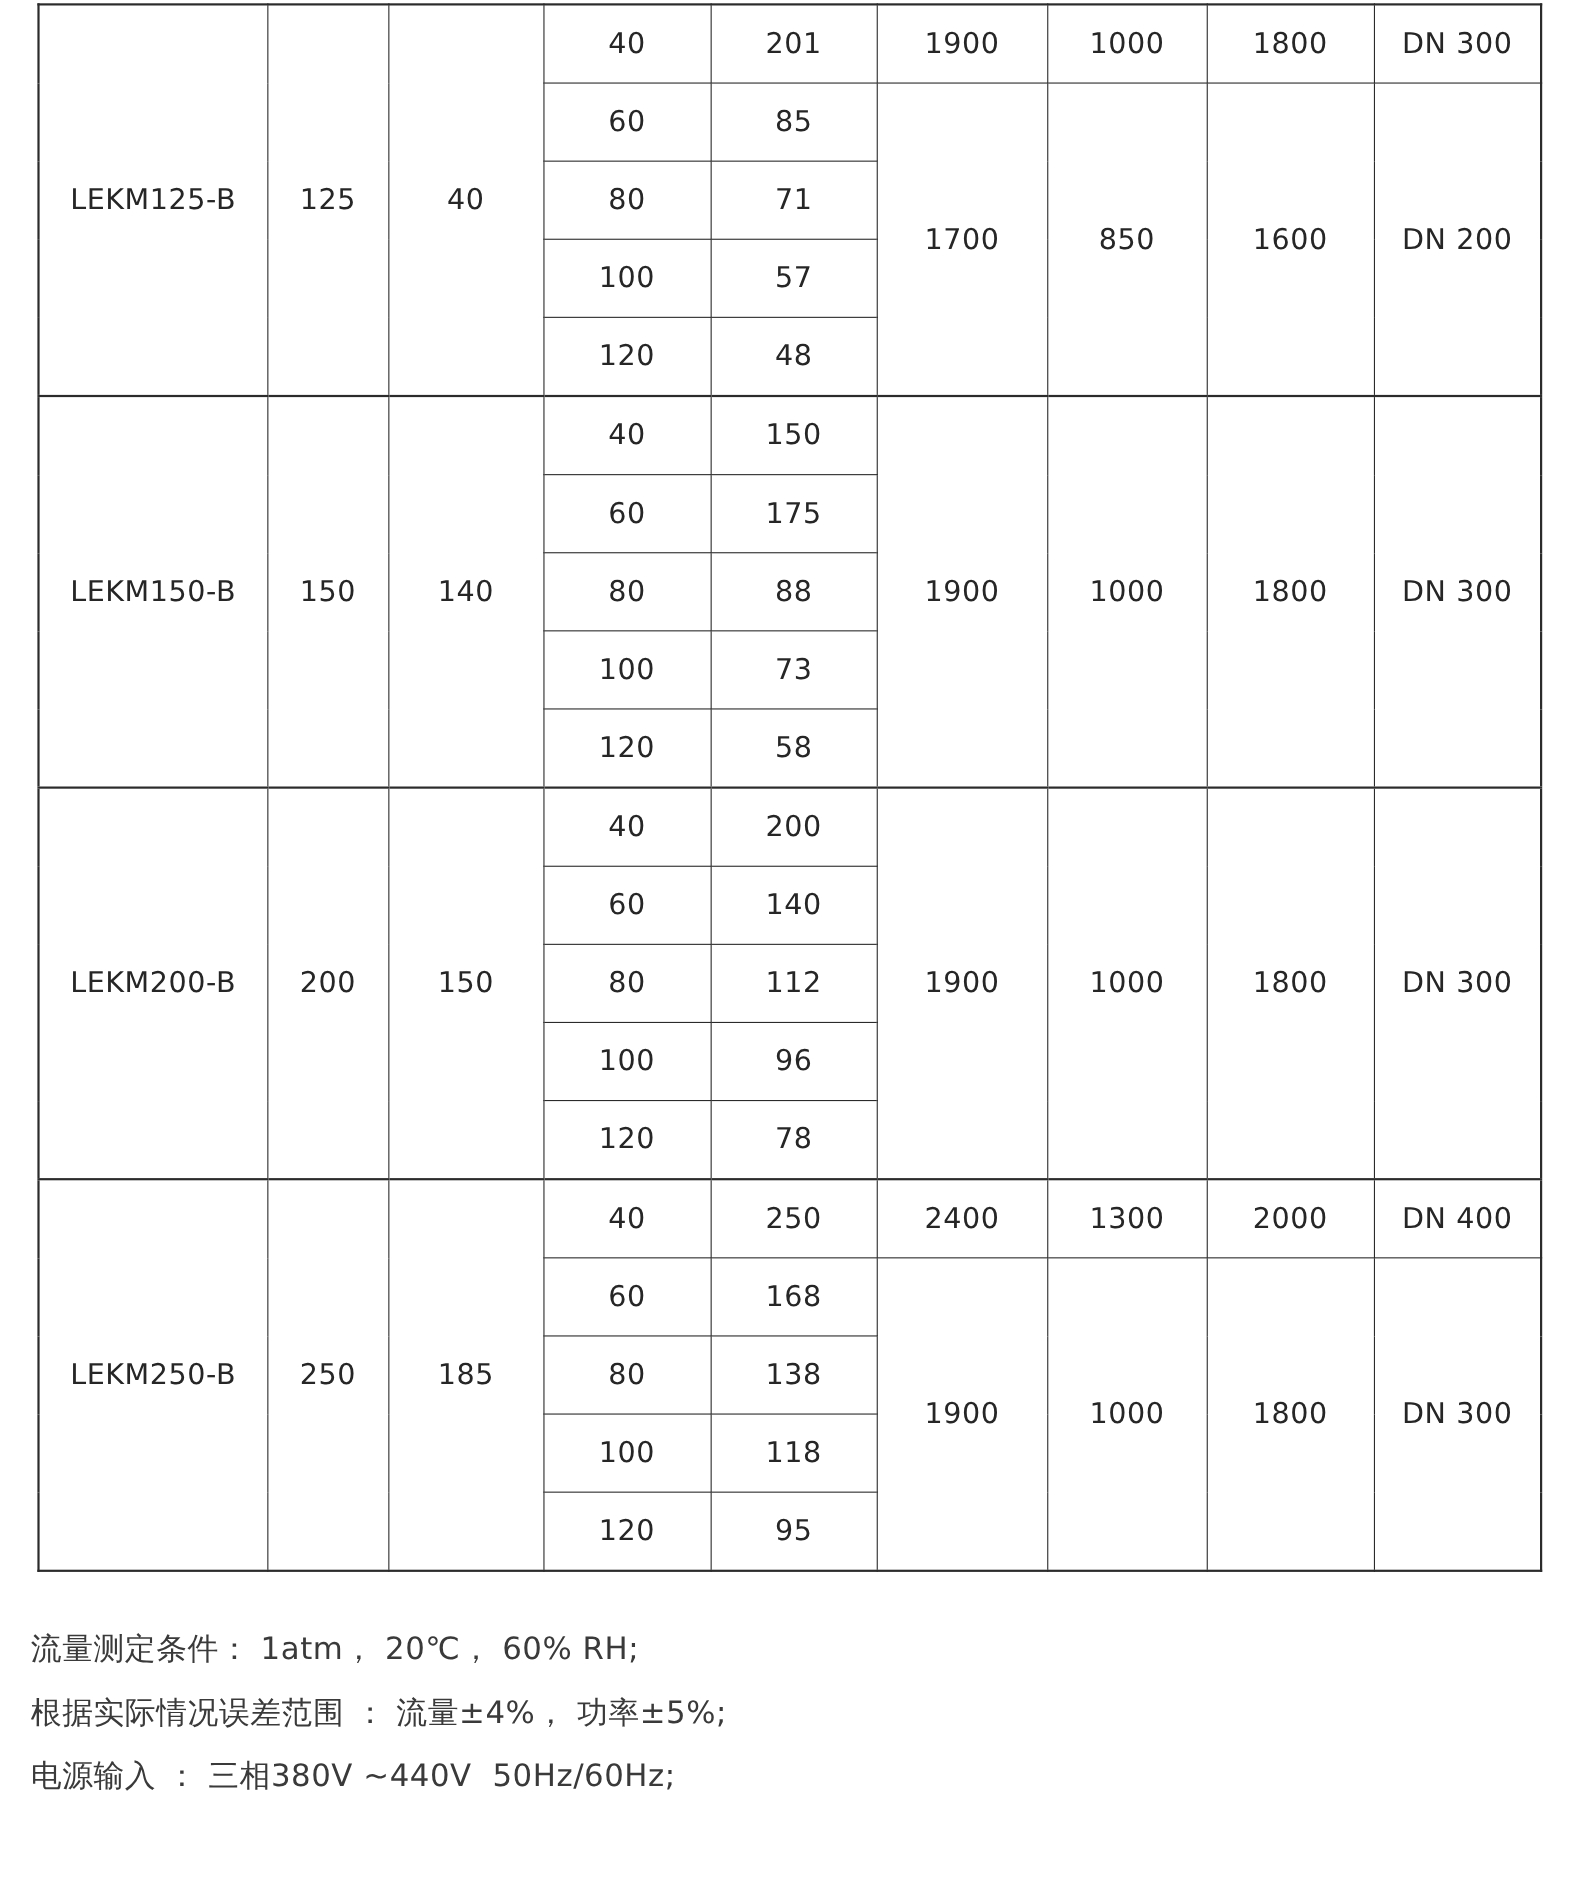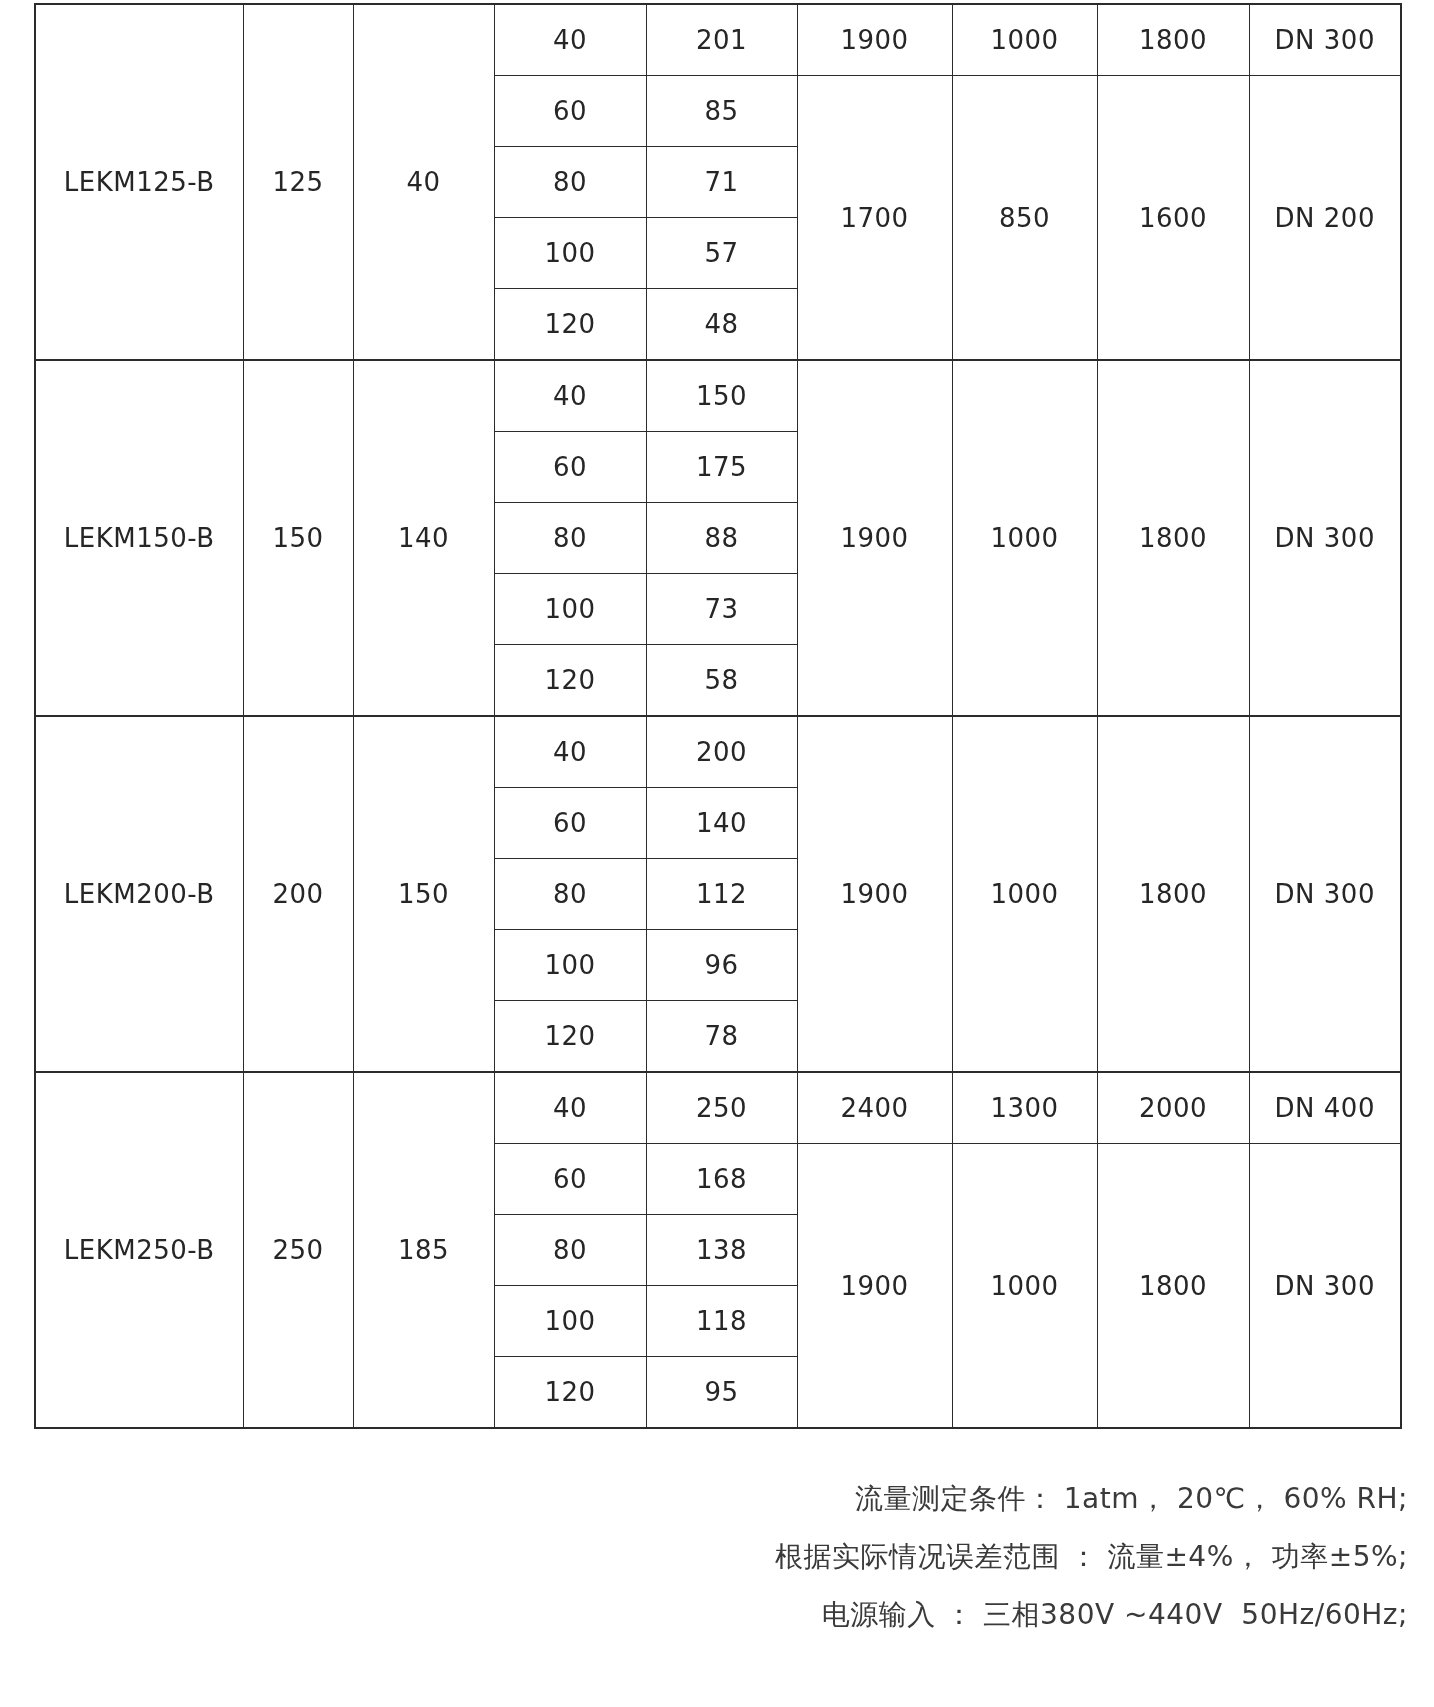--- a/index.html
+++ b/index.html
@@ -39,21 +39,20 @@
     top: 1482px;
     width: 1380px;
   }
   .note {
     margin: 0 0 24px 0;
     font-size: 28px;
     line-height: 34px;
     color: #3a3a3a;
     letter-spacing: 0.5px;
     white-space: pre-wrap;
-    text-align: right;
   }
 </style>
 </head>
 <body>
 
 <div class="page">
 
   <table class="spec-table">
     <colgroup>
       <col style="width:208px">

